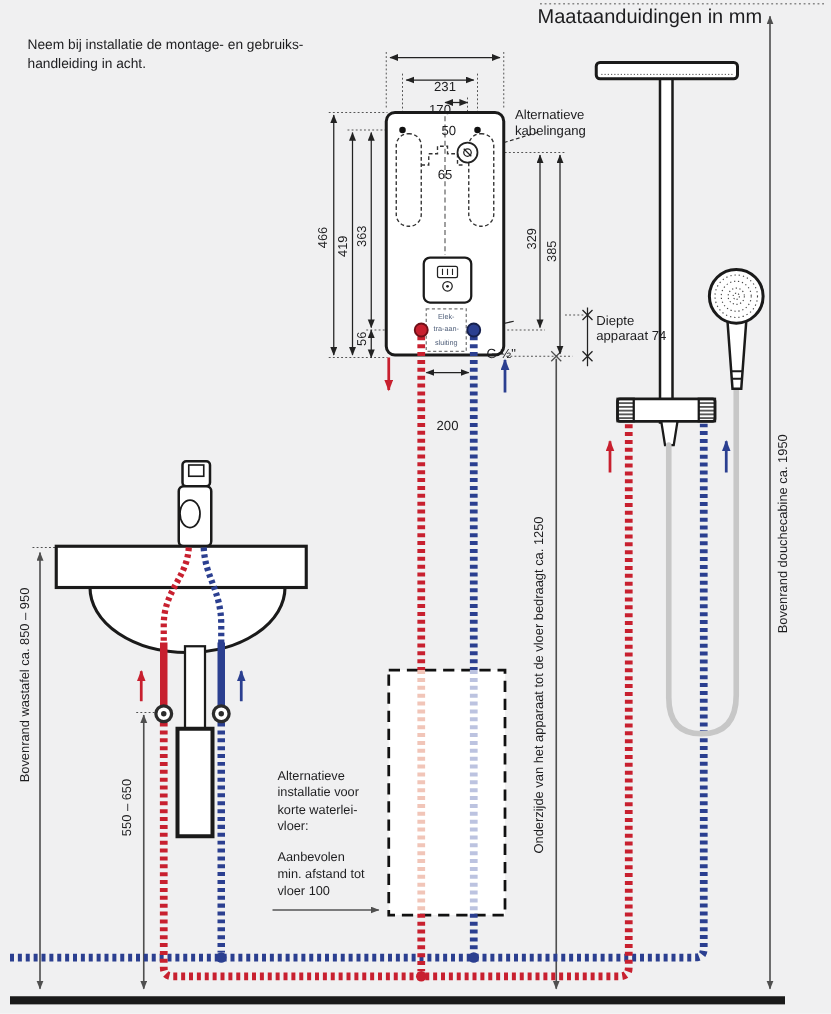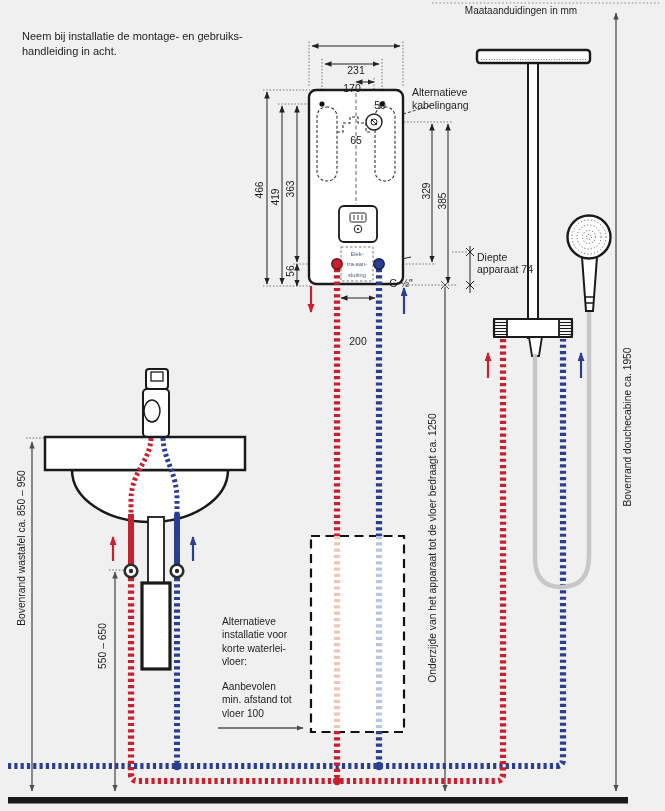--- a/index.html
+++ b/index.html
@@ -10,21 +10,21 @@
     color:#1d1d1f;
   }
   #linework{position:absolute;left:0;top:0;z-index:1;}
   .dim{position:absolute;z-index:3;font-size:10.5px;white-space:nowrap;
        transform:translate(-50%,-50%);margin-top:32px;}
   .vtext{position:absolute;z-index:3;font-size:10.3px;white-space:nowrap;
        transform:translate(-50%,-50%) rotate(-90deg);}
   .title-line{position:absolute;left:22px;top:5px;font-size:11px;z-index:3;}
   .title-line b{font-weight:bold;}
   .note-block{position:absolute;left:22px;top:29px;font-size:11px;line-height:15px;z-index:3;}
-  .units{position:absolute;left:430px;top:5px;width:182px;text-align:center;font-size:10px;z-index:3;}
+  .units{position:absolute;left:430px;top:5px;width:182px;text-align:left;font-size:16px;z-index:3;}
   .elek{position:absolute;left:342px;top:249px;width:30px;text-align:center;
         font-size:5.8px;line-height:10.4px;color:#53627c;z-index:3;}
   .altblock{position:absolute;left:222px;top:615px;font-size:10.2px;line-height:13.3px;z-index:3;}
   .altblock .gap{height:12px;}
   .diepte{position:absolute;left:477px;top:251px;font-size:10.5px;line-height:12px;z-index:3;}
   .kabel{position:absolute;left:412px;top:86px;font-size:10.5px;line-height:12.5px;z-index:3;}
 </style>
 </head>
 <body>
 
@@ -214,21 +214,21 @@
 </svg>
 
 <div class="note-block">
   <div>Neem bij installatie de montage- en gebruiks-</div>
   <div>handleiding in acht.</div>
 </div>
 <div class="units">Maataanduidingen in mm</div>
 
 <span class="dim" style="left:356px;top:38px">231</span>
 <span class="dim" style="left:352px;top:56px">170</span>
-<span class="dim" style="left:380px;top:73px">50</span>
+<span class="dim" style="left:359px;top:73px">50</span>
 <span class="dim" style="left:356px;top:108px">65</span>
 <span class="vtext" style="left:259px;top:190px">466</span>
 <span class="vtext" style="left:275px;top:197px">419</span>
 <span class="vtext" style="left:290px;top:189px">363</span>
 <span class="vtext" style="left:290px;top:271px">56</span>
 <span class="vtext" style="left:426px;top:191px">329</span>
 <span class="vtext" style="left:442px;top:201px">385</span>
 <span class="dim" style="left:358px;top:309px">200</span>
 <span class="dim" style="left:401px;top:251px">G ½"</span>
 

